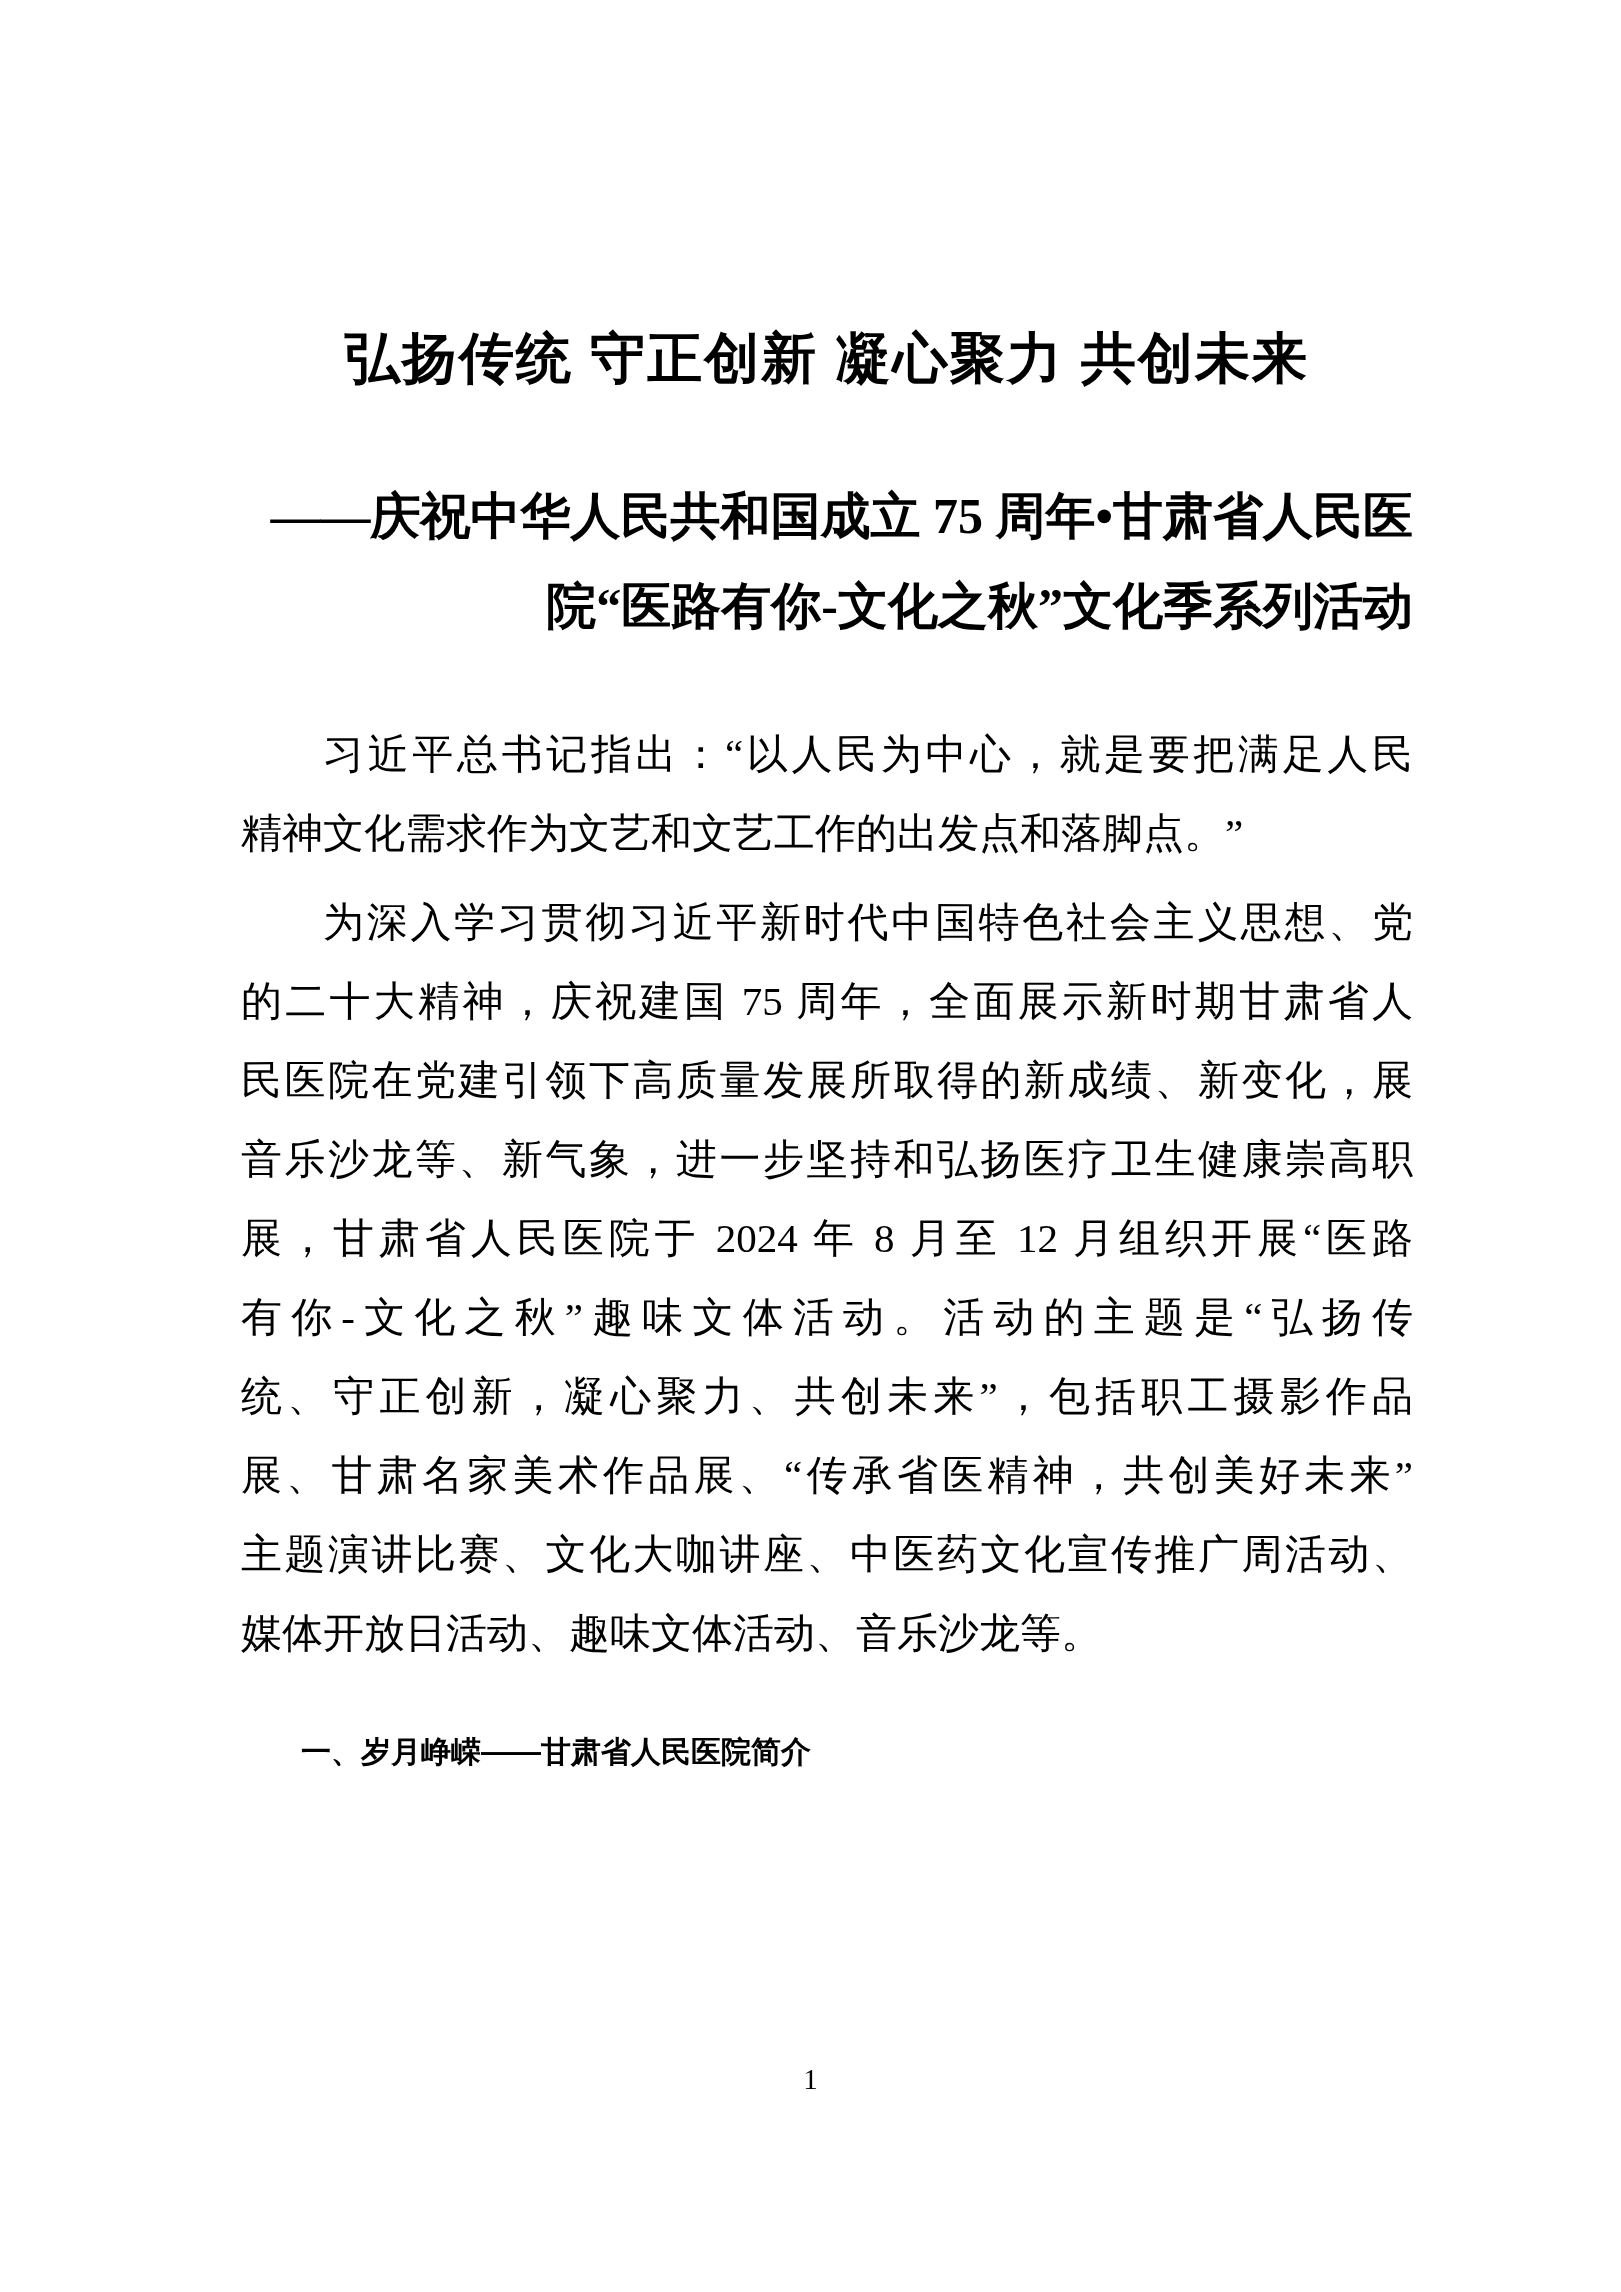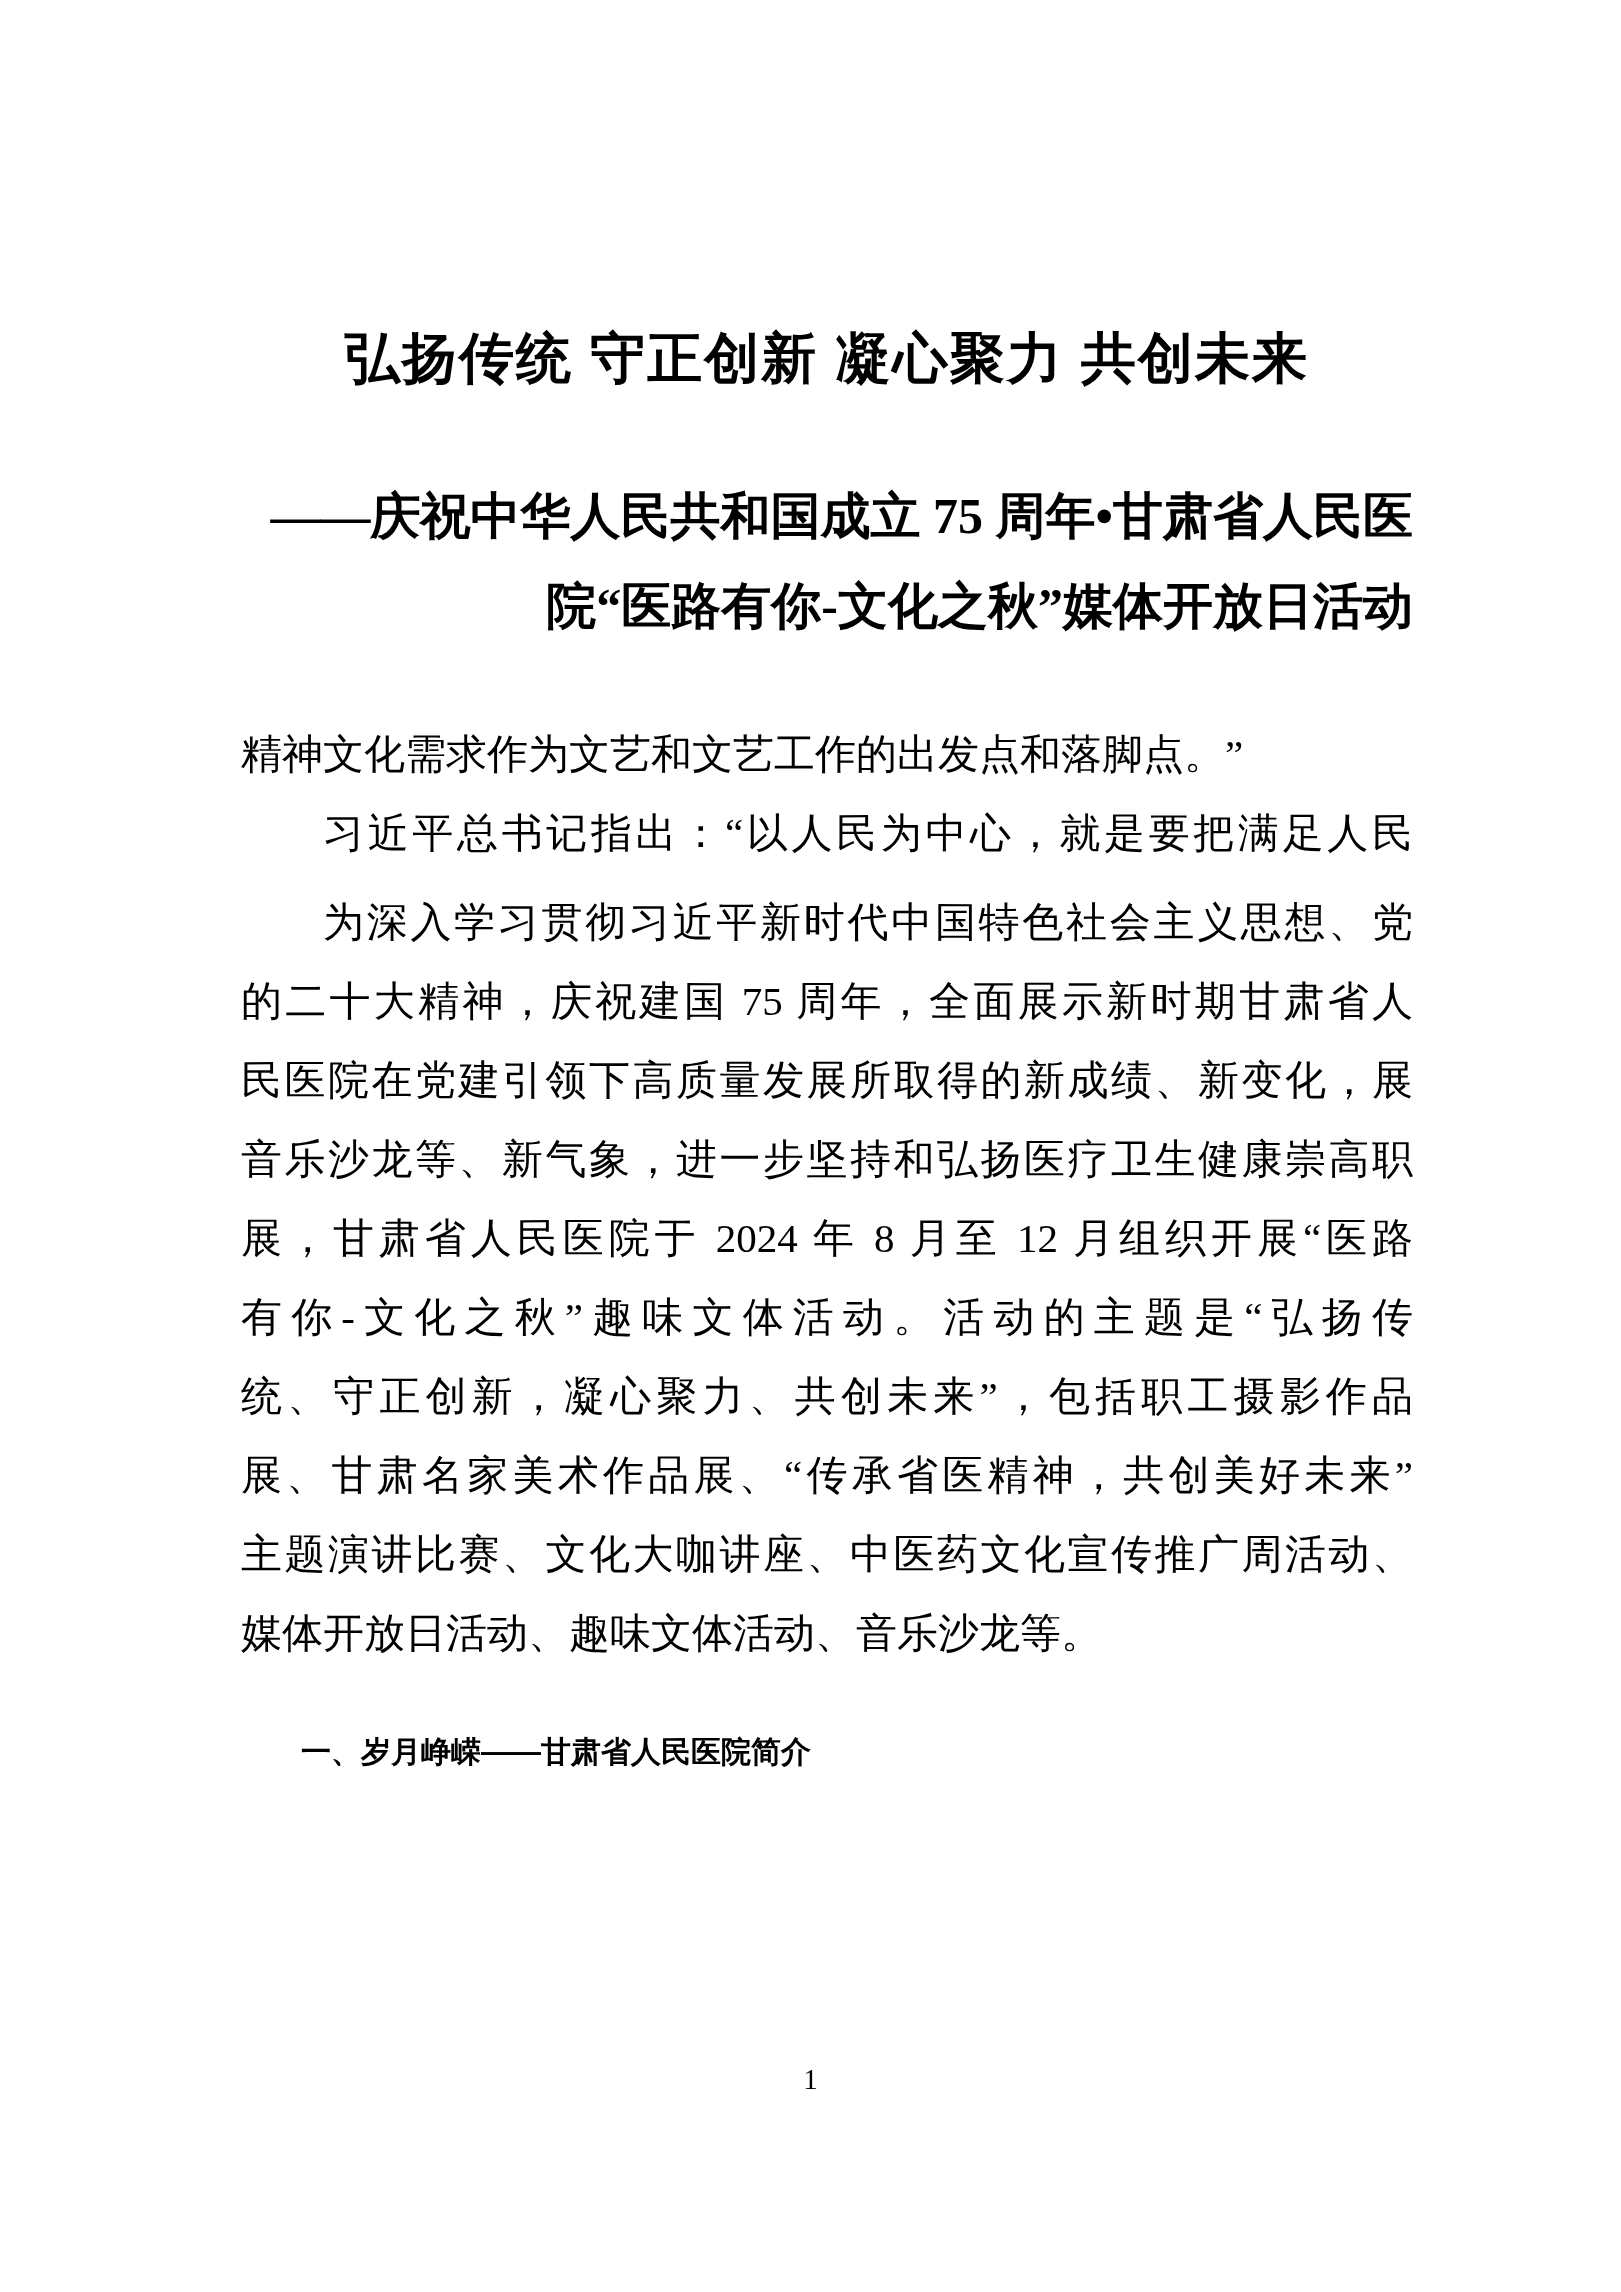--- a/index.html
+++ b/index.html
@@ -83,28 +83,28 @@
 </head>
 <body>
 
 <div class="page">
   <div class="content">
 
     <h1 class="doc-title">弘扬传统 守正创新 凝心聚力 共创未来</h1>
 
     <div class="doc-subtitle">
       <div class="subtitle-line">——庆祝中华人民共和国成立 75 周年•甘肃省人民医</div>
-      <div class="subtitle-line">院“医路有你-文化之秋”媒体开放日活动</div>
+      <div class="subtitle-line">院“医路有你-文化之秋”文化季系列活动</div>
     </div>
 
     <div class="doc-body">
 
       <div class="para">
+        <div class="line first">习近平总书记指出：“以人民为中心，就是要把满足人民</div>
         <div class="line last">精神文化需求作为文艺和文艺工作的出发点和落脚点。”</div>
-        <div class="line first">习近平总书记指出：“以人民为中心，就是要把满足人民</div>
       </div>
 
       <div class="para">
         <div class="line first">为深入学习贯彻习近平新时代中国特色社会主义思想、党</div>
         <div class="line">的二十大精神，庆祝建国 75 周年，全面展示新时期甘肃省人</div>
         <div class="line">民医院在党建引领下高质量发展所取得的新成绩、新变化，展</div>
         <div class="line">音乐沙龙等、新气象，进一步坚持和弘扬医疗卫生健康崇高职</div>
         <div class="line">展，甘肃省人民医院于 2024 年 8 月至 12 月组织开展“医路</div>
         <div class="line">有你-文化之秋”趣味文体活动。活动的主题是“弘扬传</div>
         <div class="line">统、守正创新，凝心聚力、共创未来”，包括职工摄影作品</div>

